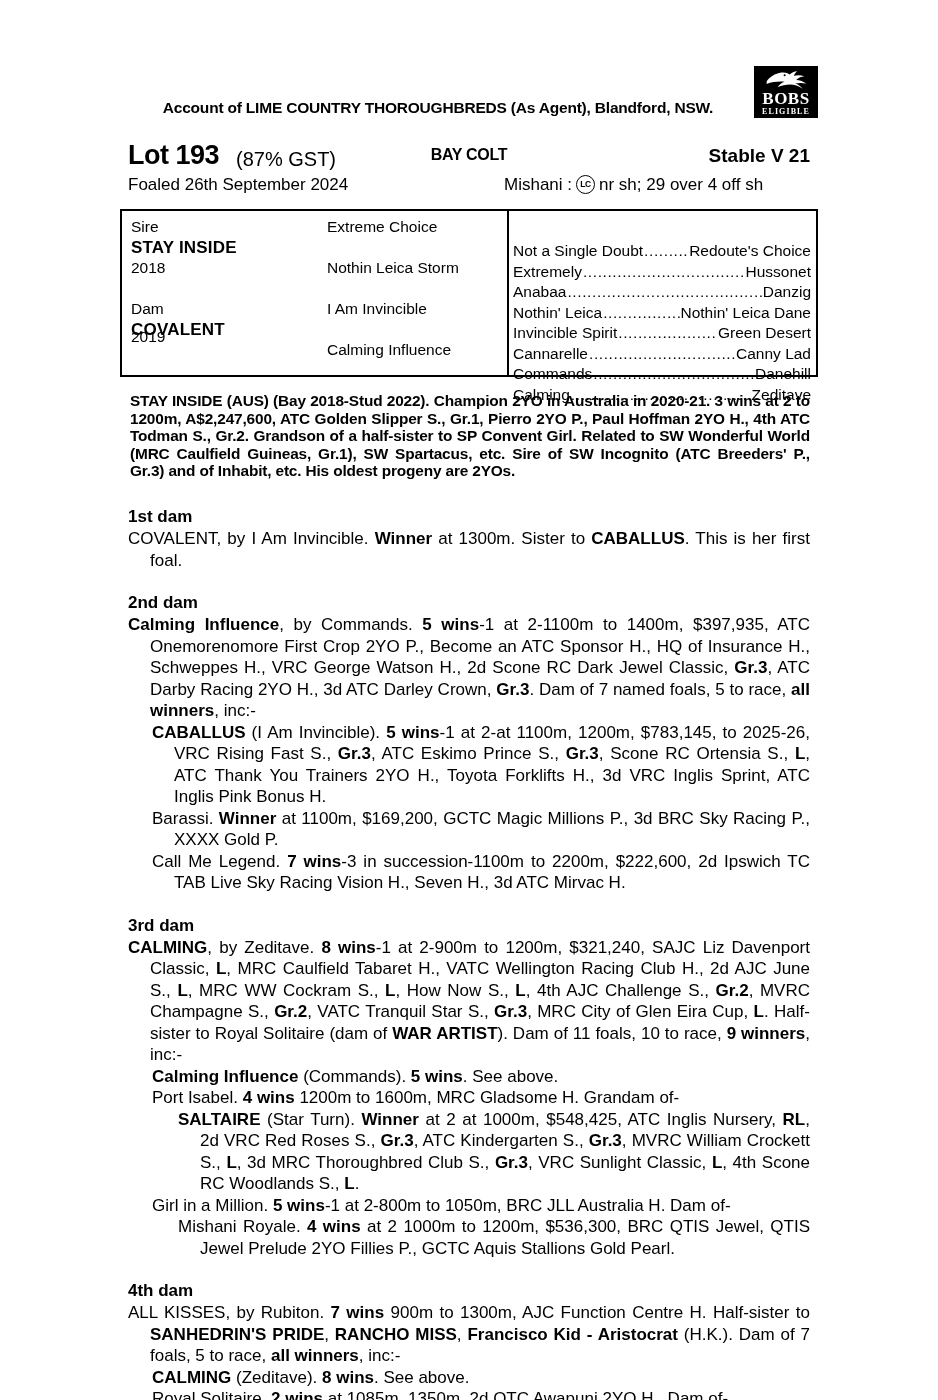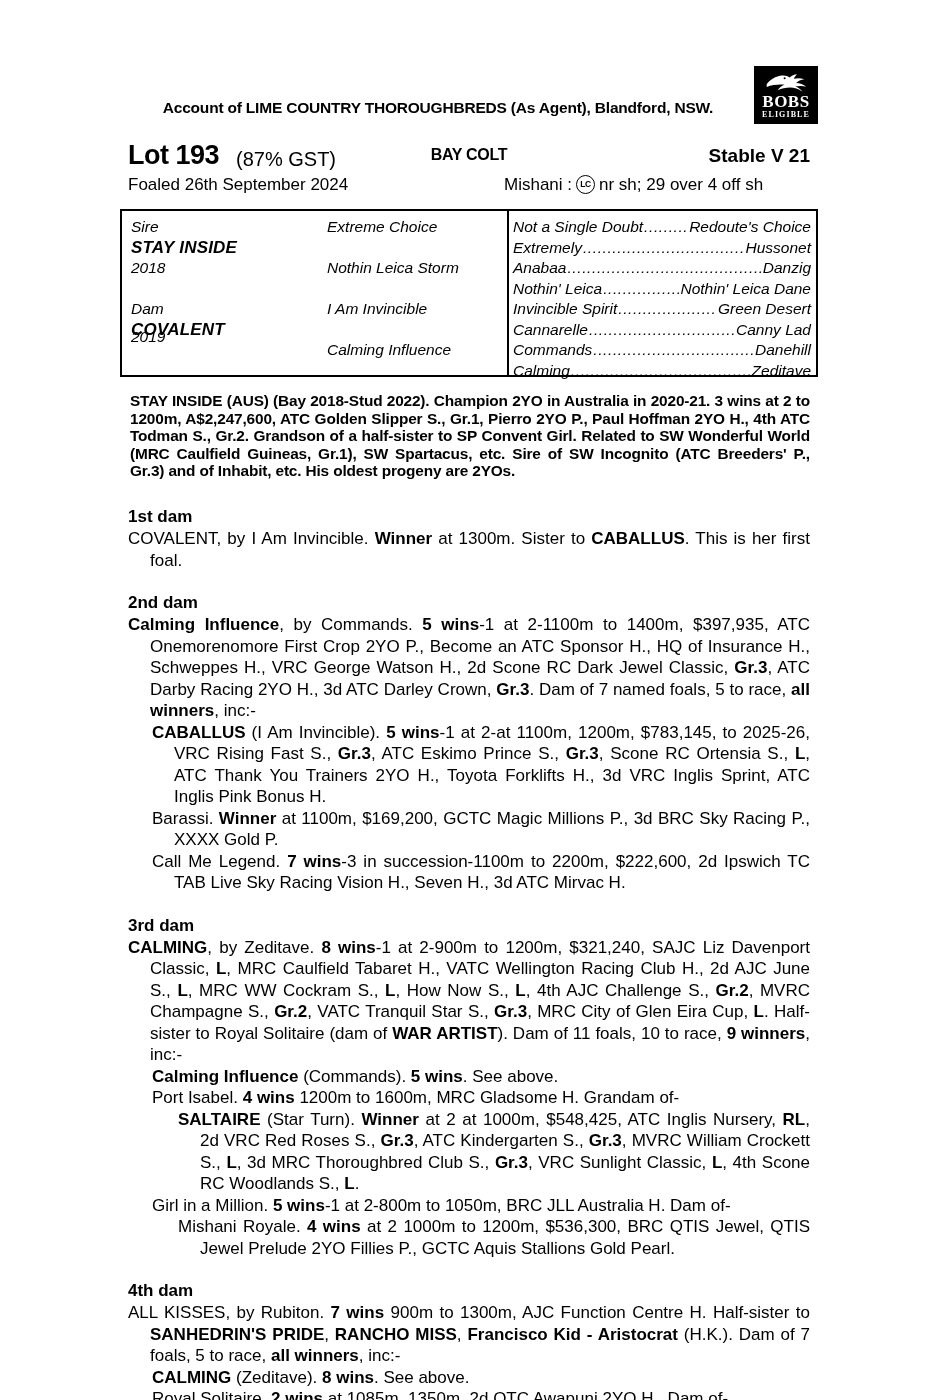--- a/index.html
+++ b/index.html
@@ -22,21 +22,21 @@
     width: 938px;
     height: 1400px;
   }
 
   
   .bobs-logo {
     position: absolute;
     left: 754px;
     top: 66px;
     width: 64px;
-    height: 58px;
+    height: 52px;
     background: #000000;
     display: flex;
     flex-direction: column;
     align-items: center;
     justify-content: center;
     overflow: hidden;
   }
   .bobs-horse {
     width: 46px;
     height: 22px;
@@ -175,21 +175,20 @@
   .ped-grid {
     position: absolute;
     left: 0; top: 0;
     width: 100%; height: 100%;
   }
   .ped-cell {
     position: absolute;
     font-size: 15.5px;
     line-height: 20.5px;
     white-space: nowrap;
-    font-style: italic;
   }
   .ped-name {
     font-weight: bold;
     font-size: 17px;
     letter-spacing: 0.2px;
   }
   .ped-c1 { left: 9px; }
   .ped-c2 { left: 205px; }
   .ped-c3 {
     left: 391px;
@@ -200,21 +199,21 @@
   }
   .gp-a { flex: 0 0 auto; }
   .gp-dots {
     flex: 1 1 auto;
     overflow: hidden;
     white-space: nowrap;
     letter-spacing: 0.6px;
     margin: 0 1px;
     font-size: 15.5px;
   }
-  .gp-b { flex: 0 0 auto; }
+  .gp-b { flex: 0 0 auto; margin-top: 24px; }
 
   
   .sire-blurb {
     position: absolute;
     left: 130px;
     top: 392px;
     width: 680px;
     font-size: 15.4px;
     font-weight: bold;
     line-height: 17.6px;

